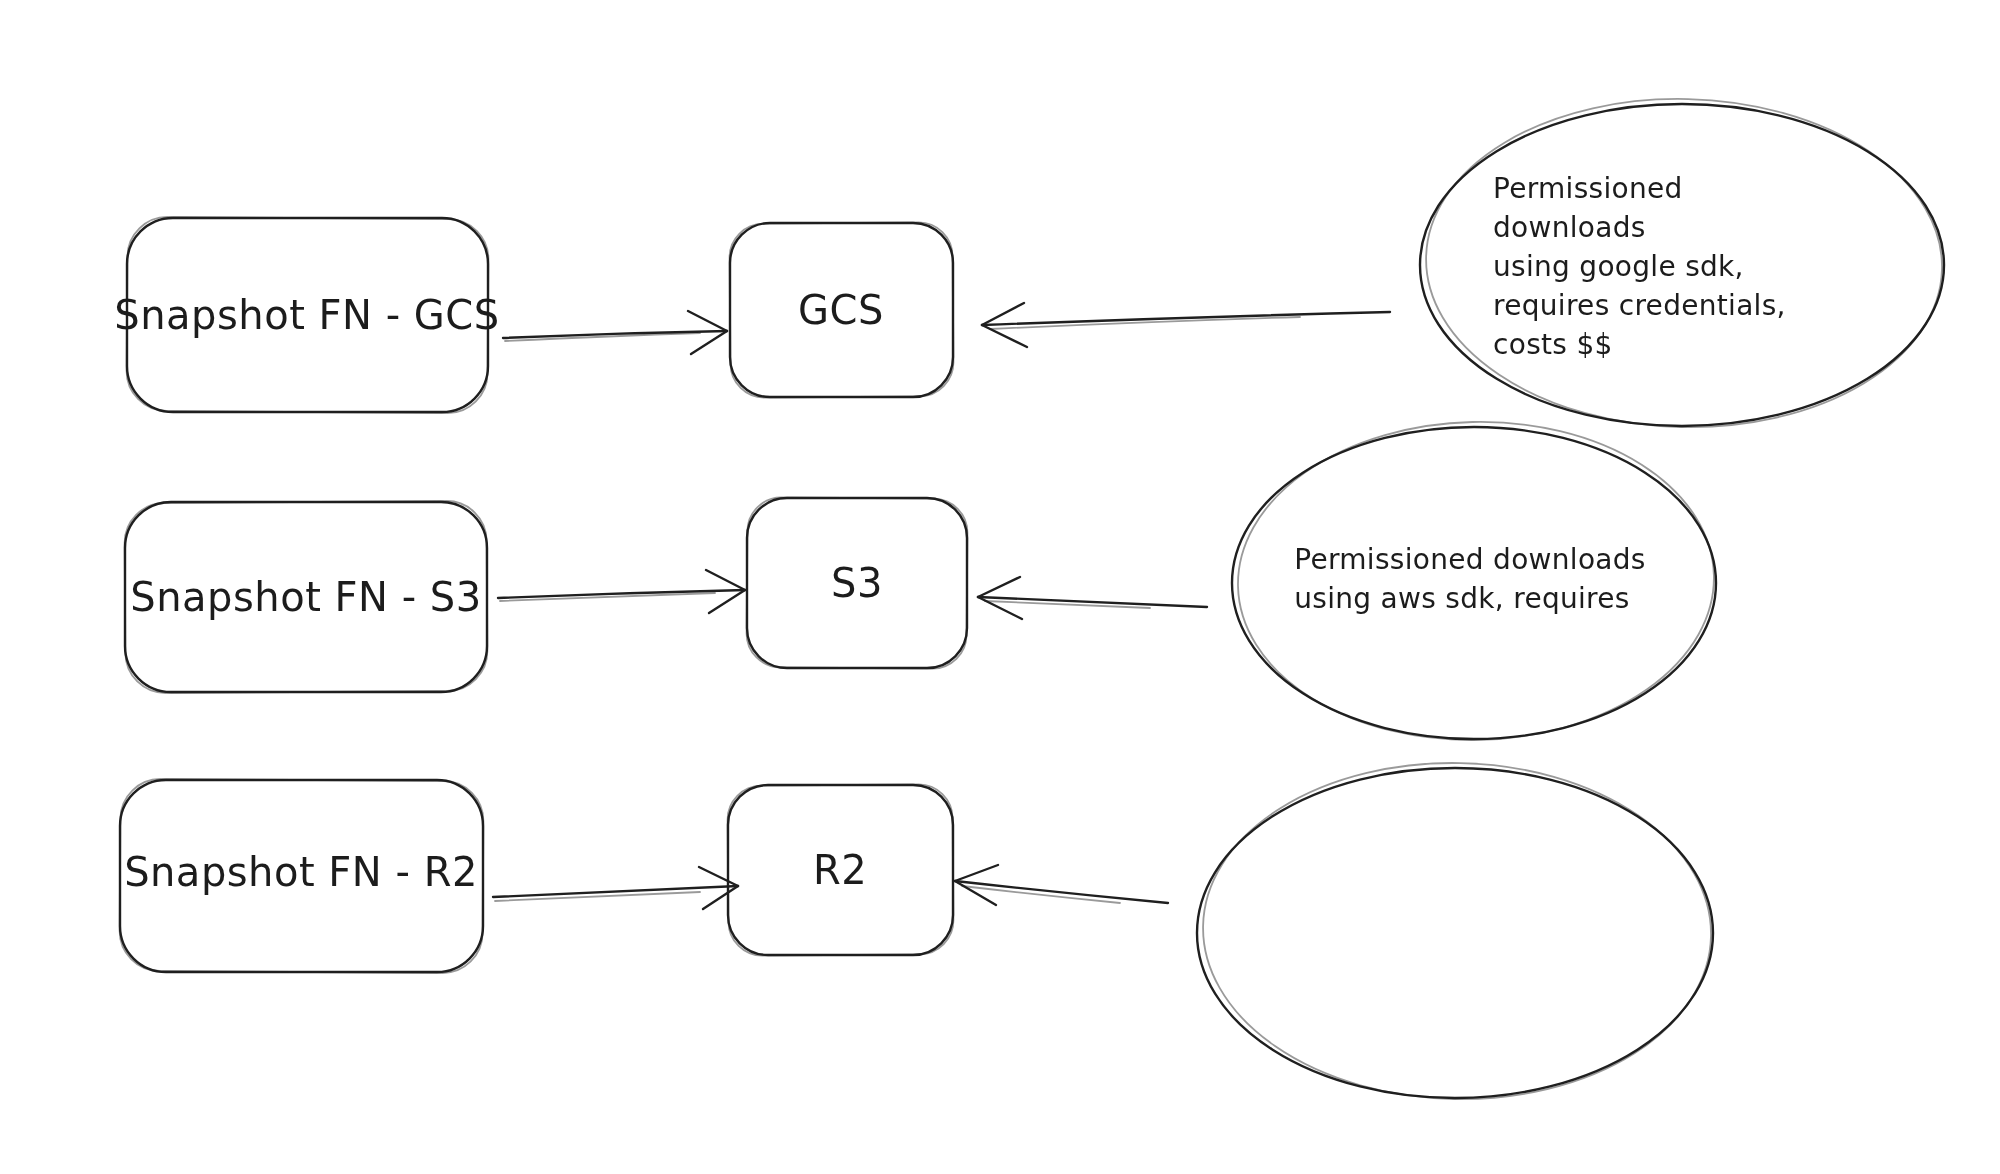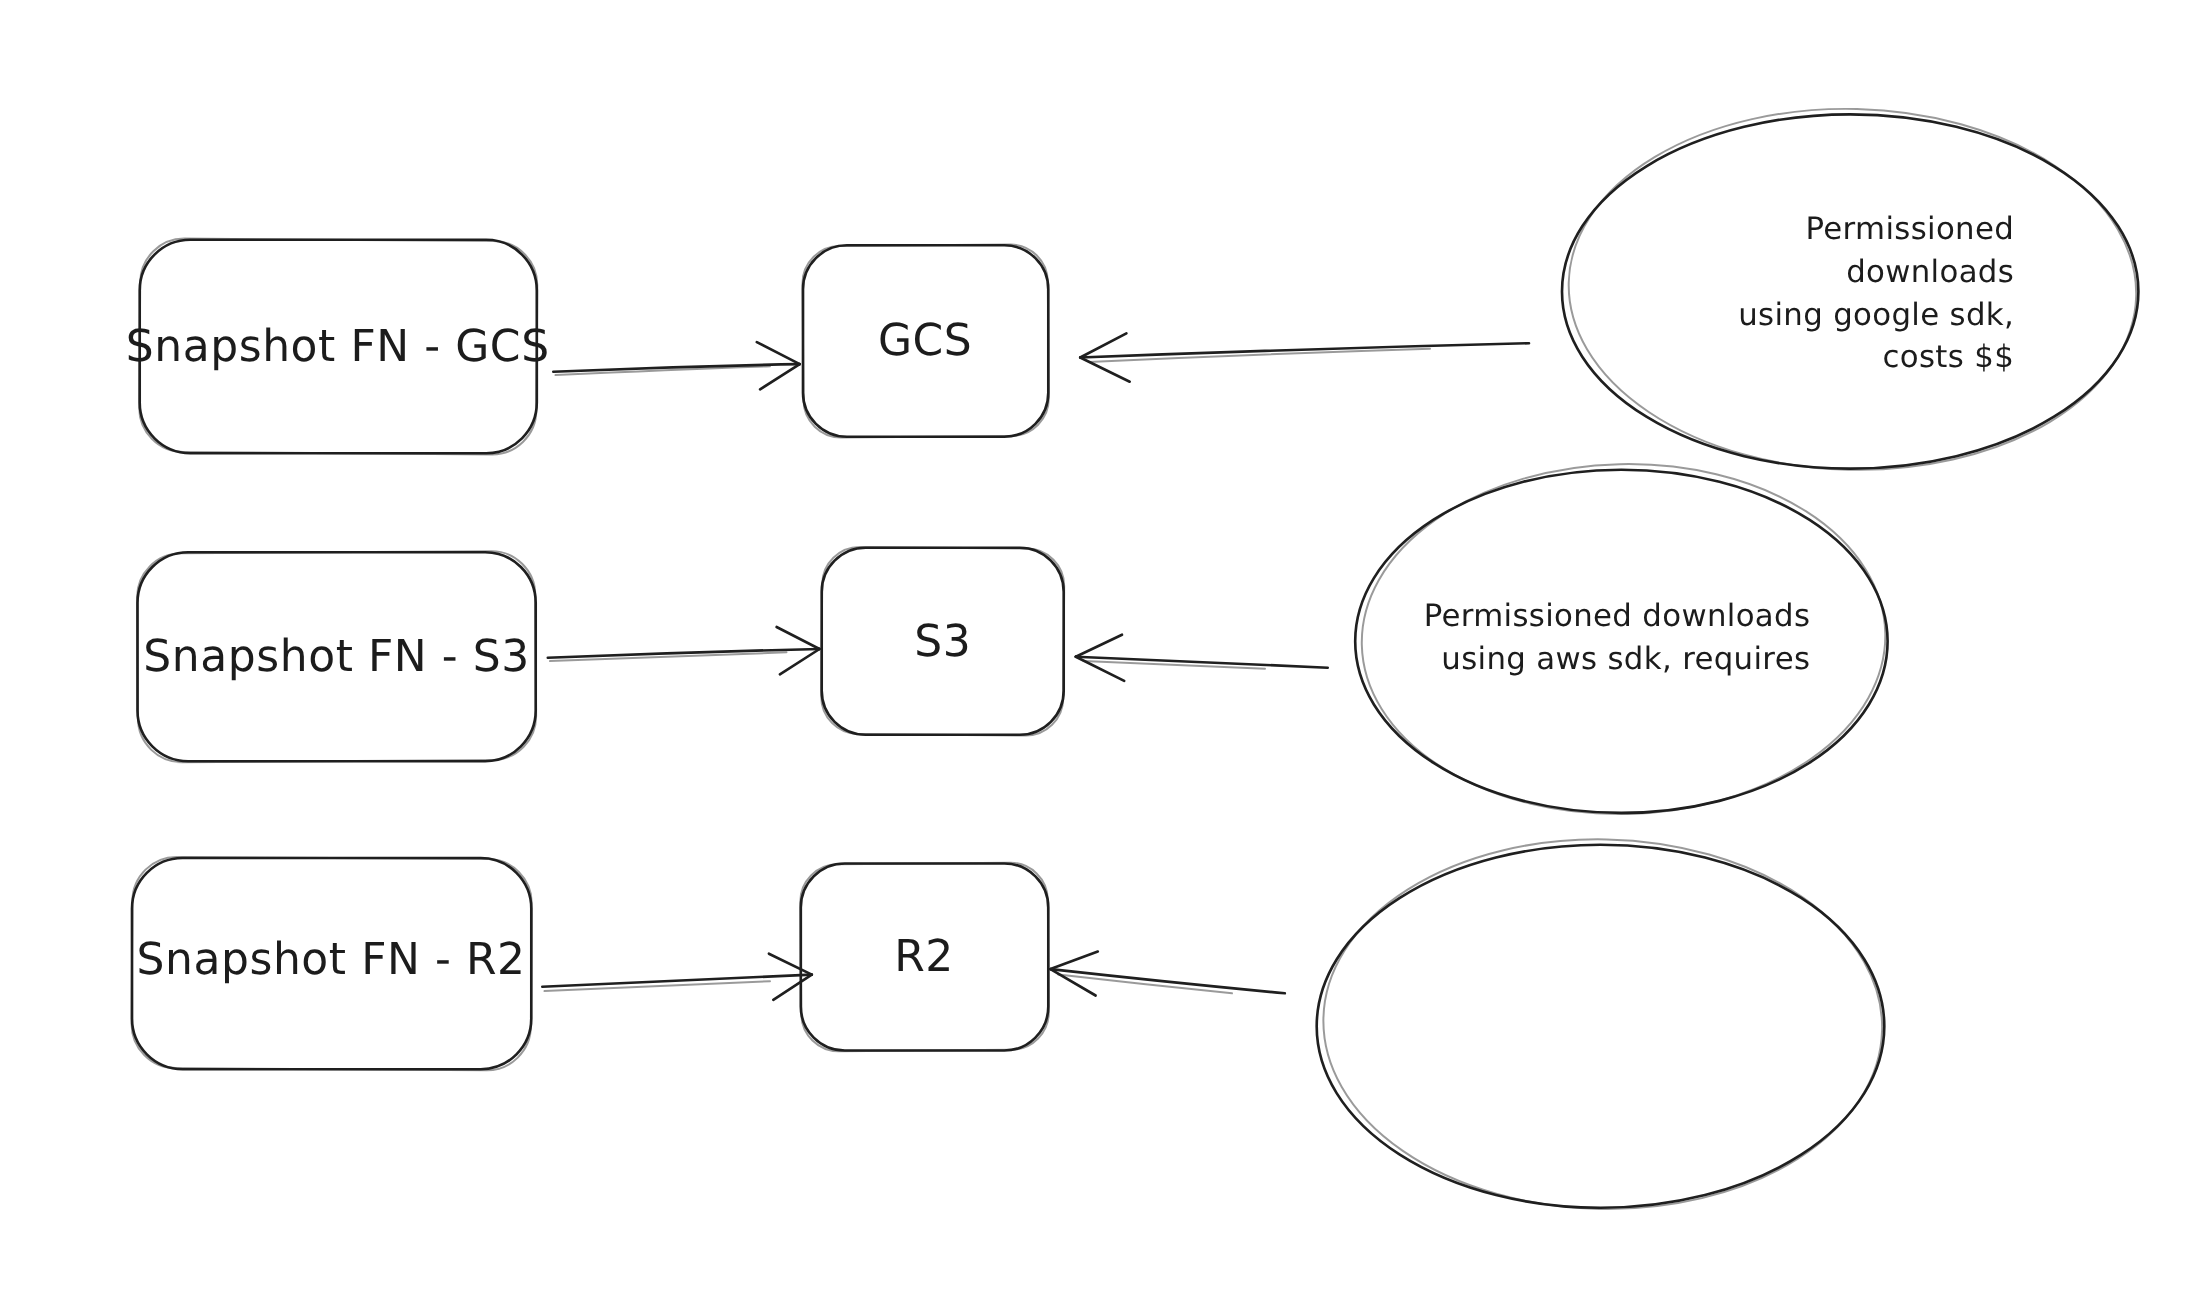--- a/index.html
+++ b/index.html
@@ -20,21 +20,21 @@
   .label{
     position:absolute;
     transform:translate(-50%,-50%);
     white-space:nowrap;
     font-size:40px;
     letter-spacing:.5px;
   }
   .note{
     position:absolute;
     transform:translate(-50%,-50%);
-    text-align:right;
+    text-align:left;
     font-size:28px;
     line-height:39px;
     letter-spacing:.3px;
   }
 </style>
 </head>
 <body>
 
 <div class="canvas">
 
@@ -114,20 +114,21 @@
       <ellipse cx="1455" cy="933" rx="258" ry="165"></ellipse>
       <ellipse class="echo" cx="1457" cy="931" rx="254" ry="168" transform="rotate(1.2 1455 933)"></ellipse>
     </g>
   </svg>
 
   <div class="label" style="left:307px;top:315px;">Snapshot FN - GCS</div>
   <div class="label" style="left:841px;top:310px;">GCS</div>
   <div class="note" style="left:1662px;top:266px;">
     <div>Permissioned downloads</div>
     <div>using google sdk,</div>
+    <div>requires credentials,</div>
     <div>costs $$</div>
   </div>
 
   <div class="label" style="left:306px;top:597px;">Snapshot FN - S3</div>
   <div class="label" style="left:857px;top:583px;">S3</div>
   <div class="note" style="left:1470px;top:579px;">
     <div>Permissioned downloads</div>
     <div>using aws sdk, requires</div>
   </div>
 

